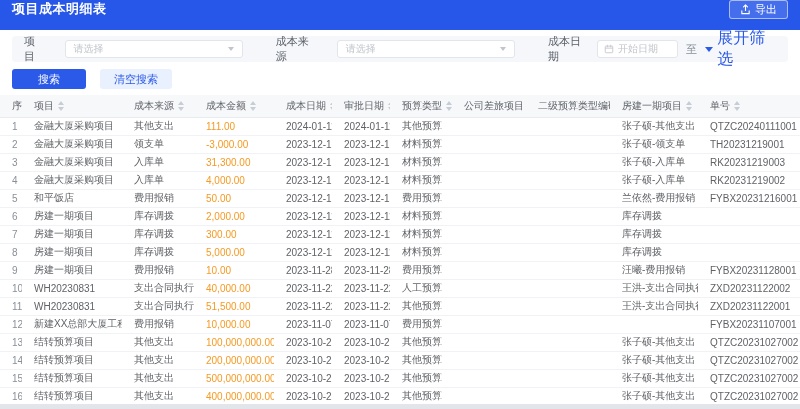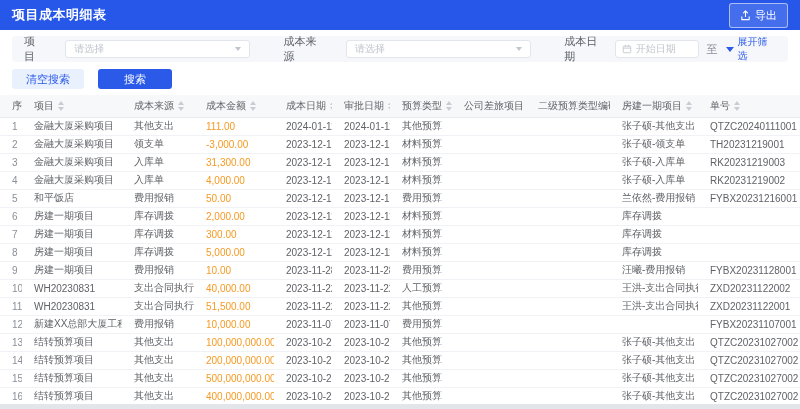--- a/index.html
+++ b/index.html
@@ -6,26 +6,26 @@
   html, body { width: 800px; height: 409px; overflow: hidden; }
   body {
     position: relative;
     background: #dfe3ea;
     font-family: "Liberation Sans", "DejaVu Sans", sans-serif;
   }
 
   
   .topbar {
     height: 30px; background: #2657e8;
-    display: flex; align-items: center; padding: 0 12px;
+    display: flex; align-items: flex-start; padding: 0 12px;
   }
   .topbar .title { color: #fff; font-size: 13px; font-weight: bold; letter-spacing: .5px; }
   .export-btn {
     margin-left: auto; display: flex; align-items: center; gap: 4px;
-    height: 25px; padding: 0 10px; border-radius: 3px;
+    height: 19px; padding: 0 10px; border-radius: 3px;
     background: rgba(255,255,255,.14); border: 1px solid rgba(255,255,255,.55);
     color: #fff; font-size: 11px; cursor: pointer;
   }
 
   
   .card { position: absolute; top: 30px; left: 0; right: 0; bottom: 0; background: #fff; overflow: hidden; }
 
   
   .filter-band {
     margin: 6px 12px 0; background: #f5f7fb; border-radius: 4px;
@@ -45,21 +45,21 @@
     border-top: 4px solid #c0c4cc;
   }
   .date-box {
     width: 86px; height: 18px; background: #fff;
     border: 1px solid #e2e6ec; border-radius: 3px;
     display: flex; align-items: center; gap: 4px; padding: 0 6px;
     color: #c0c4cc; font-size: 10px; cursor: pointer;
   }
   .sep { color: #8a9099; }
   .expand-link {
-    margin-left: auto; color: #2b5ae9; font-size: 10px;
+    margin-left: auto; color: #2b5ae9; font-size: 16px;
     display: flex; align-items: center; gap: 4px; cursor: pointer; justify-content: center;
   }
   .expand-chev {
     width: 0; height: 0;
     border-left: 4px solid transparent; border-right: 4px solid transparent;
     border-top: 5px solid #2b5ae9;
   }
 
   
   .btn-row { margin: 7px 12px 6px; display: flex; gap: 14px; }
@@ -132,22 +132,22 @@
       <span>开始日期</span>
     </div>
     <span class="sep">至</span>
     <div class="expand-link">
       <span class="expand-chev"></span>
       <span>展开筛选</span>
     </div>
   </div>
 
   <div class="btn-row">
+    <button class="btn btn-primary">搜索</button>
     <button class="btn btn-light">清空搜索</button>
-    <button class="btn btn-primary">搜索</button>
   </div>
 
   <table>
     <colgroup>
         <col style="width: 22px;">
         <col style="width: 100px;">
         <col style="width: 72px;">
         <col style="width: 80px;">
         <col style="width: 58px;">
         <col style="width: 58px;">

